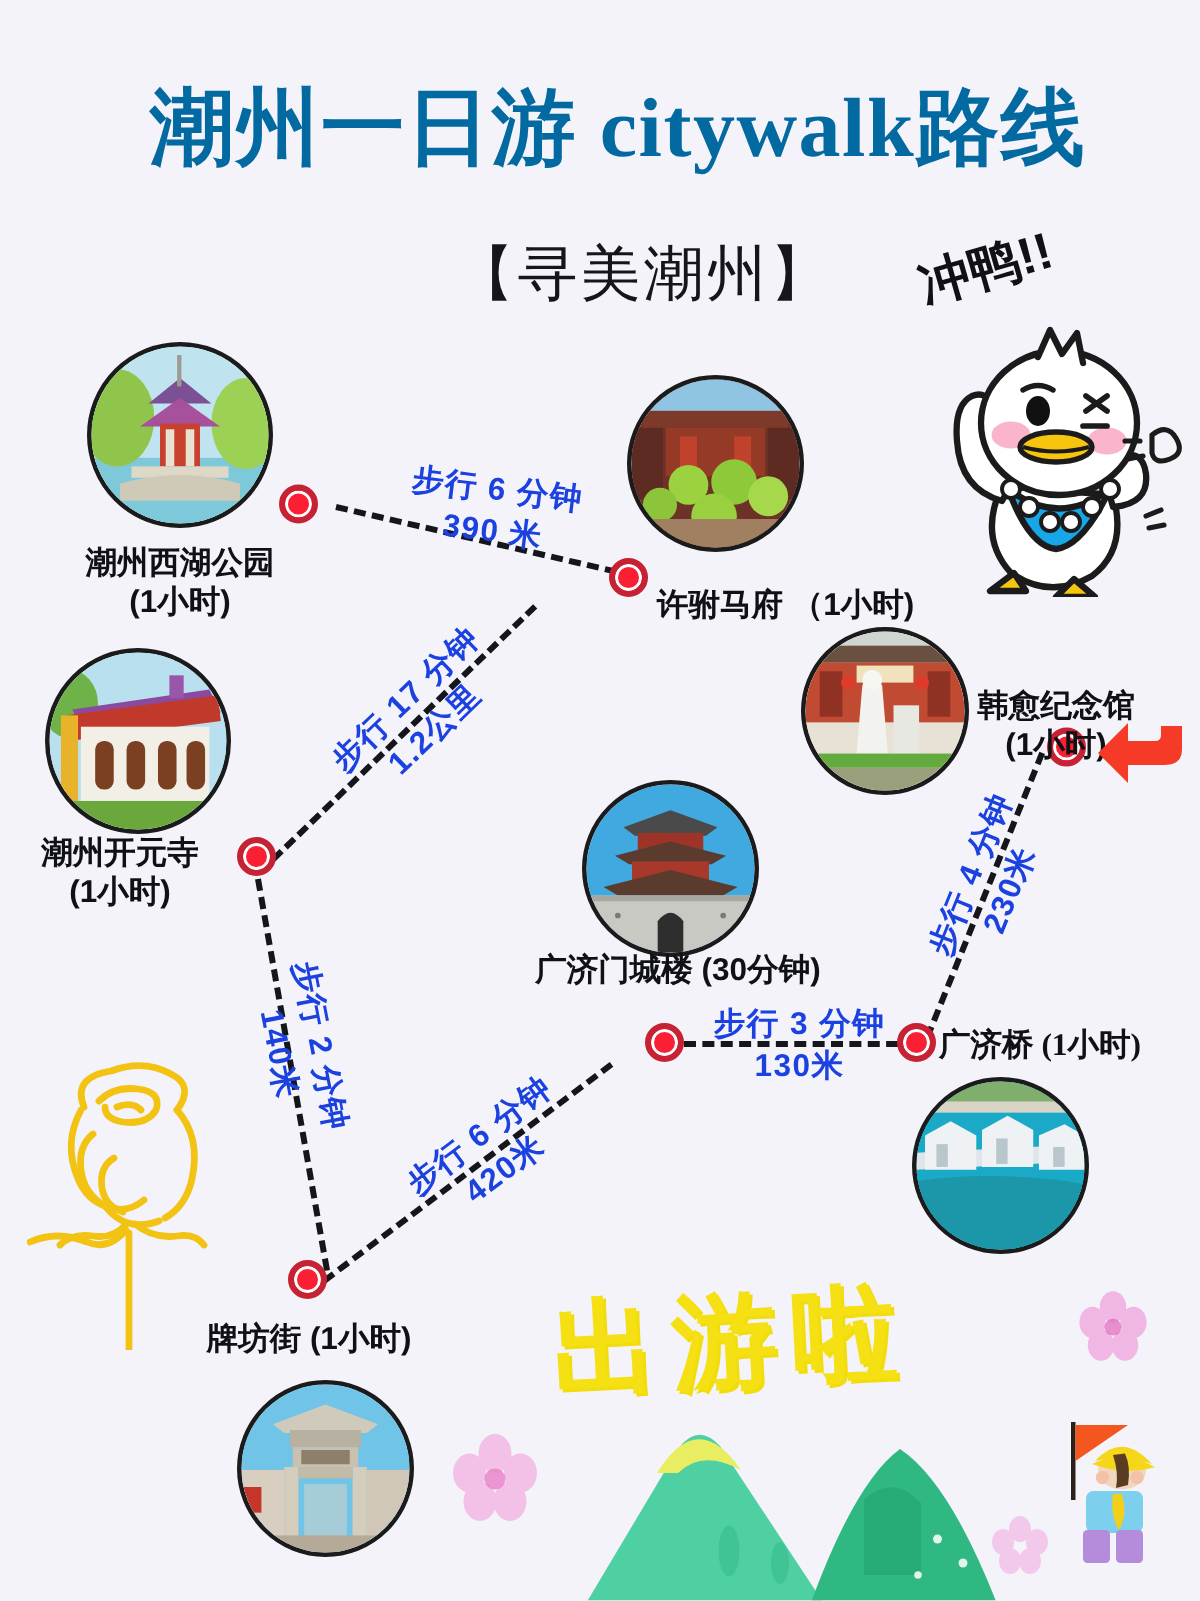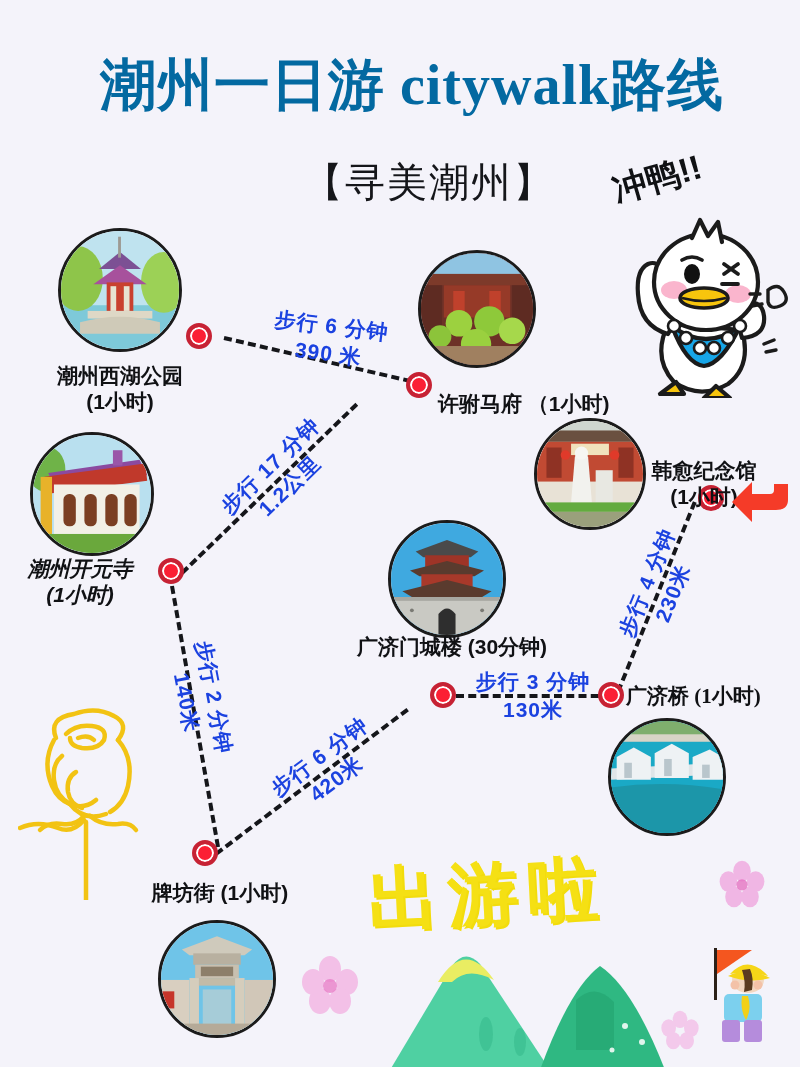--- a/index.html
+++ b/index.html
@@ -228,21 +228,21 @@
         <rect x="54" y="62" width="13" height="34" rx="6"></rect>
         <rect x="76" y="62" width="13" height="34" rx="6"></rect>
         <rect x="96" y="62" width="13" height="34" rx="6"></rect>
       </g>
       <rect x="8" y="44" width="12" height="60" fill="#e8b22a"></rect>
       <rect x="0" y="104" width="124" height="20" fill="#6aa83c"></rect>
       <rect x="84" y="16" width="10" height="16" fill="#9a56a8"></rect>
     </svg>
   </div>
   <div class="marker" style="left:158px;top:558px;"></div>
-  <div class="spot-label" style="left:0px;top:556px;width:160px;font-style:italic;">
+  <div class="spot-label" style="left:0px;top:556px;width:160px;">
     <span>潮州开元寺</span><br>
     <span>(1小时)</span>
   </div>
 
   <div class="photo" style="left:534px;top:418px;width:112px;height:112px;">
     <svg class="scene" viewBox="0 0 112 112" preserveAspectRatio="none">
       <rect width="112" height="112" fill="#e8e2d6"></rect>
       <rect y="0" width="112" height="16" fill="#cfd6cf"></rect>
       <rect x="0" y="10" width="112" height="12" fill="#6a5040"></rect>
       <rect x="0" y="22" width="112" height="42" fill="#c14a33"></rect>
@@ -324,21 +324,21 @@
       <rect x="42" y="46" width="34" height="10" fill="#8d7f6a"></rect>
       <rect x="30" y="58" width="10" height="60" fill="#d5cdbc"></rect>
       <rect x="78" y="58" width="10" height="60" fill="#d5cdbc"></rect>
       <rect x="40" y="58" width="38" height="8" fill="#c2bba8"></rect>
       <rect x="44" y="70" width="30" height="48" fill="#a6ccd8"></rect>
       <rect x="0" y="72" width="14" height="18" fill="#c6352a"></rect>
       <rect x="0" y="106" width="118" height="12" fill="#b5aa98"></rect>
     </svg>
   </div>
   <div class="marker" style="left:192px;top:840px;"></div>
-  <div class="spot-label" style="left:120px;top:880px;width:200px;">
+  <div class="spot-label" style="left:106px;top:880px;width:200px;">
     <span>牌坊街 (1小时)</span>
   </div>
 
   <div class="route-text" style="left:240px;top:312px;width:180px;transform:rotate(7deg);">
     <span class="t">步行 6 分钟</span>
     <span class="d">390 米</span>
   </div>
 
   <div class="route-text" style="left:190px;top:448px;width:180px;transform:rotate(-44deg);">
     <span class="t">步行 17 分钟</span>

